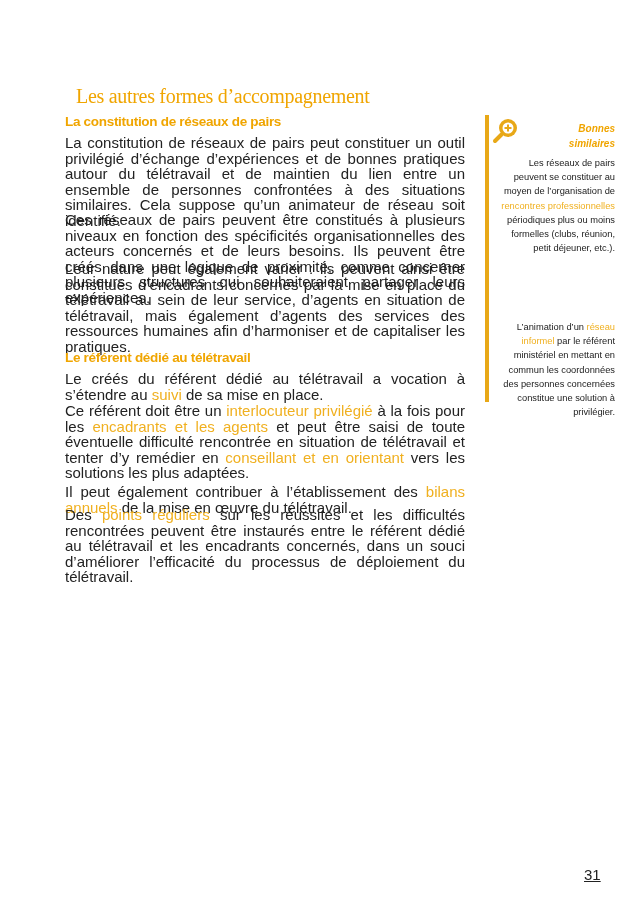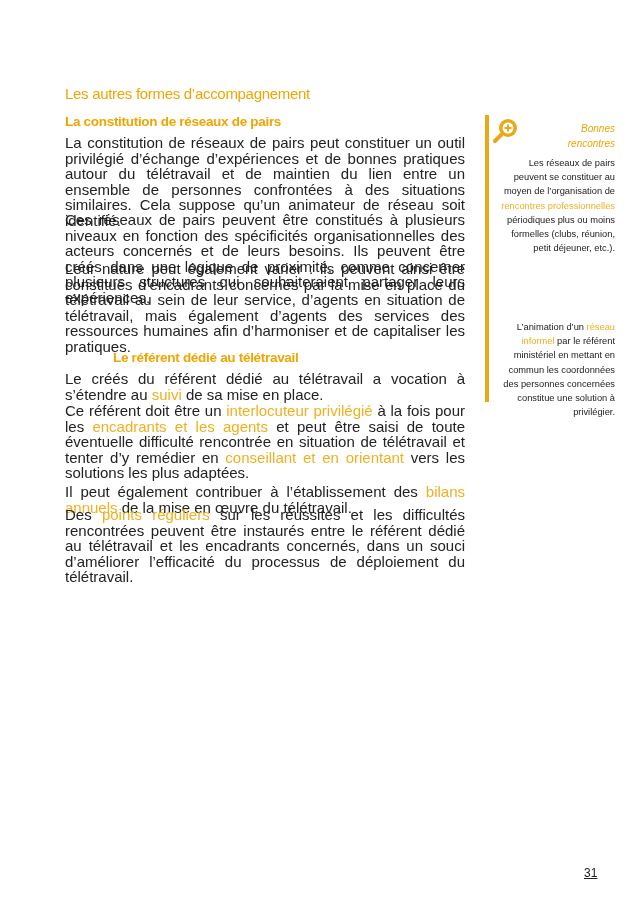--- a/index.html
+++ b/index.html
@@ -1,62 +1,62 @@
 <!DOCTYPE html>
 <html><head>
 <meta charset="utf-8">
 <style>
   html, body { margin:0; padding:0; background:#ffffff; }
   body { width:638px; height:903px; position:relative; overflow:hidden;
          font-family:"Liberation Sans", sans-serif; color:#222; }
-  .h1 { position:absolute; left:65px; top:85px; font-size:15px; color:#f0a500;
-        letter-spacing:-0.3px; }
+  .h1 { position:absolute; left:76px; top:85px; font-size:20px; color:#f0a500;
+        letter-spacing:-0.3px;font-family:Liberation Serif, serif; }
   .h2 { position:absolute; left:65px; font-size:13.5px; color:#f0a500; font-weight:bold; letter-spacing:-0.3px;text-align:right; }
   .para { position:absolute; left:65px; width:400px; font-size:15px; line-height:15.6px;
           text-align:justify; color:#222; margin:0; }
   .hl { color:#f0b020; }
   .side-bar { position:absolute; left:485px; top:115px; width:4px; height:287px; background:#e8a817; }
   .side-icon { position:absolute; left:492px; top:117px; width:28px; height:28px; }
   .side { position:absolute; left:497px; width:118px; font-size:9.3px; line-height:14.2px;
           text-align:right; color:#222; }
-  .side-title { font-style:italic; font-weight:normal; color:#f0a500; font-size:10px; line-height:15px; }
-  .pagenum { position:absolute; left:584px; top:866px; font-size:12px; color:#222;text-decoration:underline; }
+  .side-title { font-style:italic; font-weight:bold; color:#f0a500; font-size:10px; line-height:15px; }
+  .pagenum { position:absolute; left:584px; top:866px; font-size:15px; color:#222;text-decoration:underline; }
 </style>
 </head>
 <body>
 
 <div class="h1">Les autres formes d’accompagnement</div>
 
 <div class="h2" style="top:114px;">La constitution de réseaux de pairs</div>
 
 <p class="para" style="top:135px;">La constitution de réseaux de pairs peut constituer un outil privilégié d’échange d’expériences et de bonnes pratiques autour du télétravail et de maintien du lien entre un ensemble de personnes confrontées à des situations similaires. Cela suppose qu’un animateur de réseau soit identifié.</p>
 <p class="para" style="top:198px;margin-top:14px;">Ces réseaux de pairs peuvent être constitués à plusieurs niveaux en fonction des spécificités organisationnelles des acteurs concernés et de leurs besoins. Ils peuvent être créés dans une logique de proximité, comme concerner plusieurs structures qui souhaiteraient partager leurs expériences.</p>
 <p class="para" style="top:261px;">Leur nature peut également varier : ils peuvent ainsi être constitués d’encadrants concernés par la mise en place du télétravail au sein de leur service, d’agents en situation de télétravail, mais également d’agents des services des ressources humaines afin d’harmoniser et de capitaliser les pratiques.</p>
 
-<div class="h2" style="top:350px;margin-left:48px;">Le référent dédié au télétravail</div>
+<div class="h2" style="top:350px;">Le référent dédié au télétravail</div>
 
 <p class="para" style="top:371px;"><span>Le créés du référent dédié au télétravail a vocation à s’étendre au </span><span class="hl">suivi</span><span> de sa mise en place.</span></p>
 
 <p class="para" style="top:403px;"><span>Ce référent doit être un </span><span class="hl">interlocuteur privilégié</span><span> à la fois pour les </span><span class="hl">encadrants et les agents</span><span> et peut être saisi de toute éventuelle difficulté rencontrée en situation de télétravail et tenter d’y remédier en </span><span class="hl">conseillant et en orientant</span><span> vers les solutions les plus adaptées.</span></p>
 
 <p class="para" style="top:471px;margin-top:13px;"><span>Il peut également contribuer à l’établissement des </span><span class="hl">bilans annuels</span><span> de la mise en œuvre du télétravail.</span></p>
 
 <p class="para" style="top:507px;"><span>Des </span><span class="hl">points réguliers</span><span> sur les réussites et les difficultés rencontrées peuvent être instaurés entre le référent dédié au télétravail et les encadrants concernés, dans un souci d’améliorer l’efficacité du processus de déploiement du télétravail.</span></p>
 
 <div class="side-bar"></div>
 <svg class="side-icon" viewBox="0 0 28 28">
   <circle cx="16" cy="11" r="9" fill="#e8a817"></circle>
   <circle cx="16" cy="11" r="5.5" fill="#ffffff"></circle>
   <rect x="15" y="7.5" width="2" height="7" fill="#e8a817"></rect>
   <rect x="12.5" y="10" width="7" height="2" fill="#e8a817"></rect>
   <line x1="9.5" y1="17.5" x2="3" y2="24" stroke="#e8a817" stroke-width="4" stroke-linecap="round"></line>
 </svg>
 
 <div class="side" style="top:121px;">
   <div class="side-title">Bonnes</div>
-  <div class="side-title">rencontres</div>
+  <div class="side-title">similaires</div>
 </div>
 
 <div class="side" style="top:156px;"><span>Les réseaux de pairs peuvent se constituer au moyen de l’organisation de </span><span class="hl">rencontres professionnelles</span><span> périodiques plus ou moins formelles (clubs, réunion, petit déjeuner, etc.).</span></div>
 
 <div class="side" style="top:300px;margin-top:20px;"><span>L’animation d’un </span><span class="hl">réseau informel</span><span> par le référent ministériel en mettant en commun les coordonnées des personnes concernées constitue une solution à privilégier.</span></div>
 
 <div class="pagenum">31</div>
 
 </body></html>

